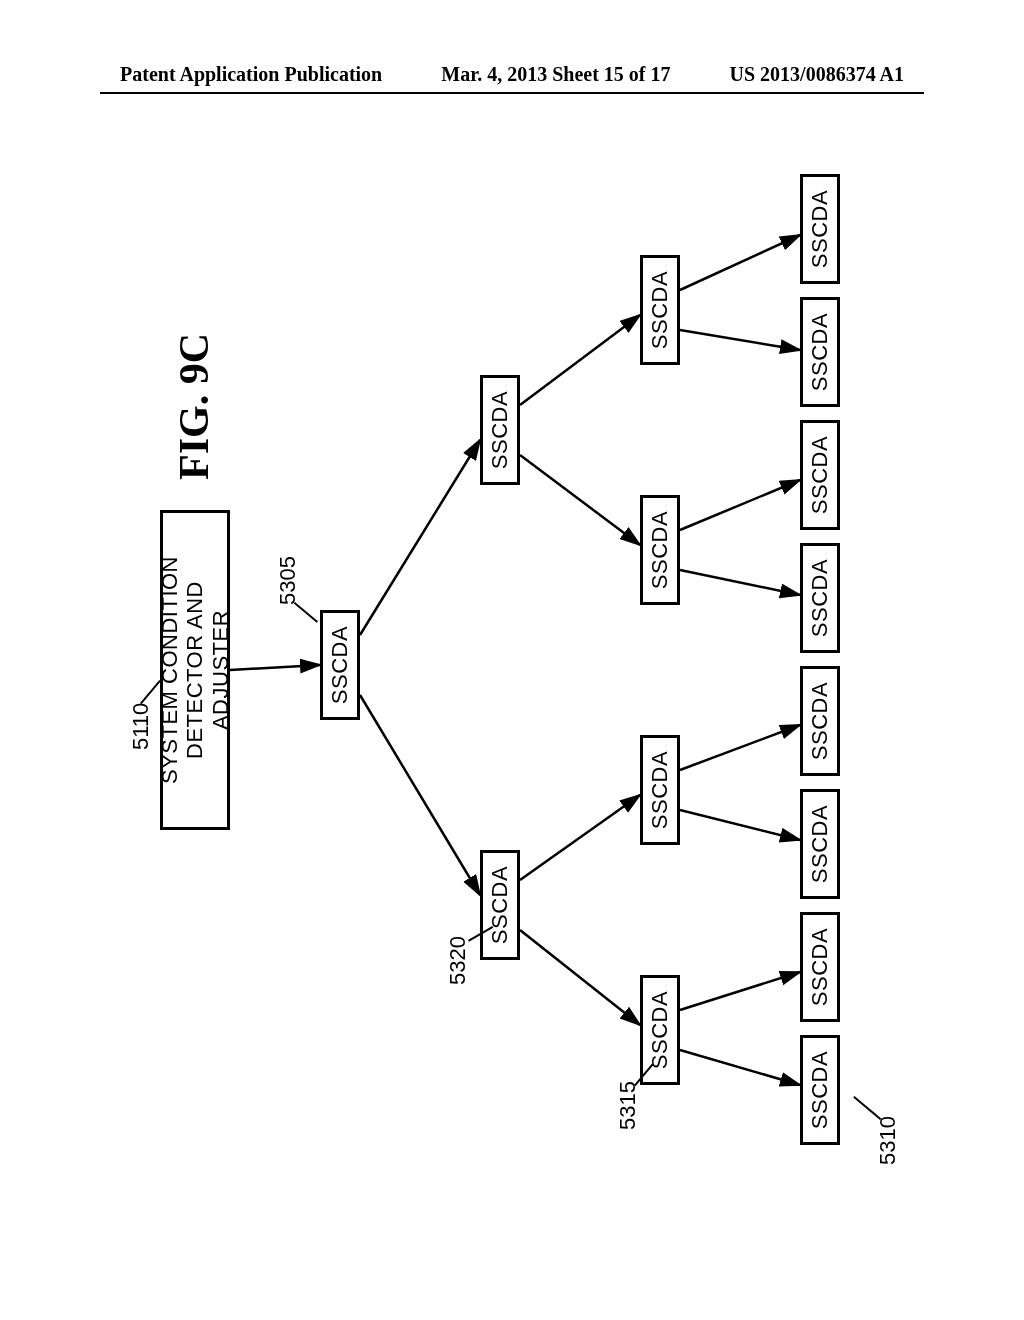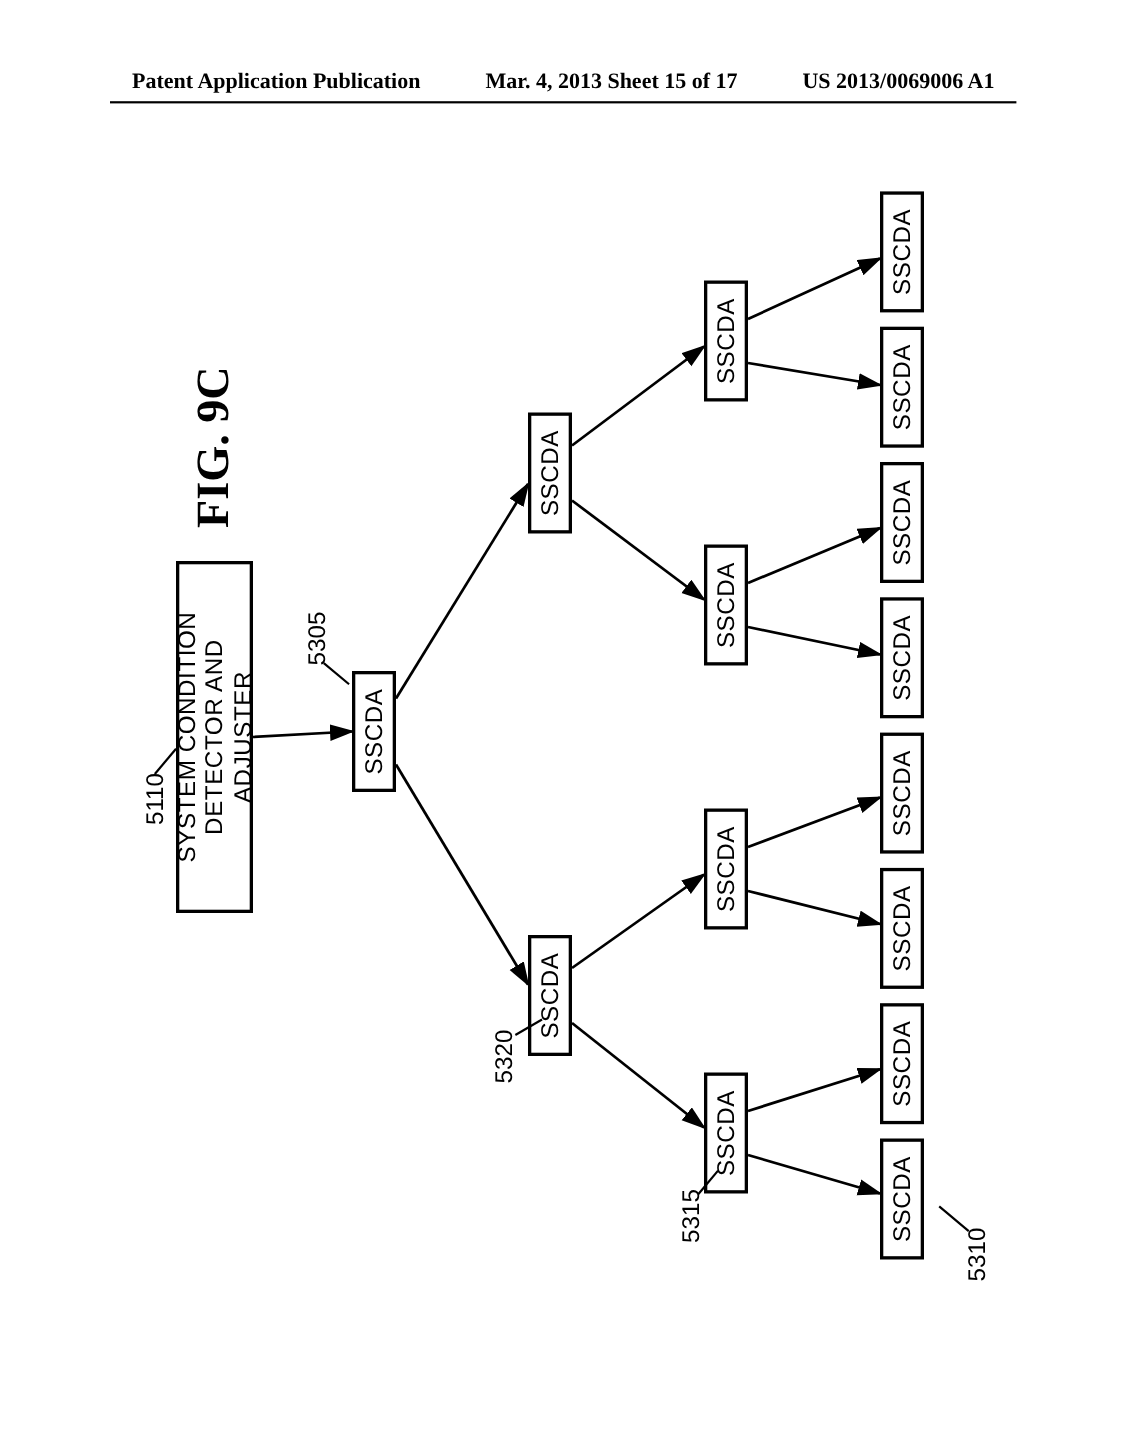--- a/index.html
+++ b/index.html
@@ -57,21 +57,21 @@
   svg.connectors { position: absolute; inset: 0; width: 1050px; height: 824px; }
 
 </style>
 </head>
 <body>
 
 <div class="page">
   <div class="header">
     <span>Patent Application Publication</span>
     <span>Mar. 4, 2013  Sheet 15 of 17</span>
-    <span>US 2013/0069006 A1</span>
+    <span>US 2013/0086374 A1</span>
   </div>
   <div class="header-rule"></div>
 
   <div class="figure-stage">
     <div class="figure-rotated">
 
       <div class="fig-title" style="left:720px; top:70px;">FIG. 9C</div>
 
       <div class="node main" style="left:370px; top:60px; width:320px; height:70px; white-space:pre-line;">SYSTEM CONDITION
 DETECTOR AND ADJUSTER</div>

